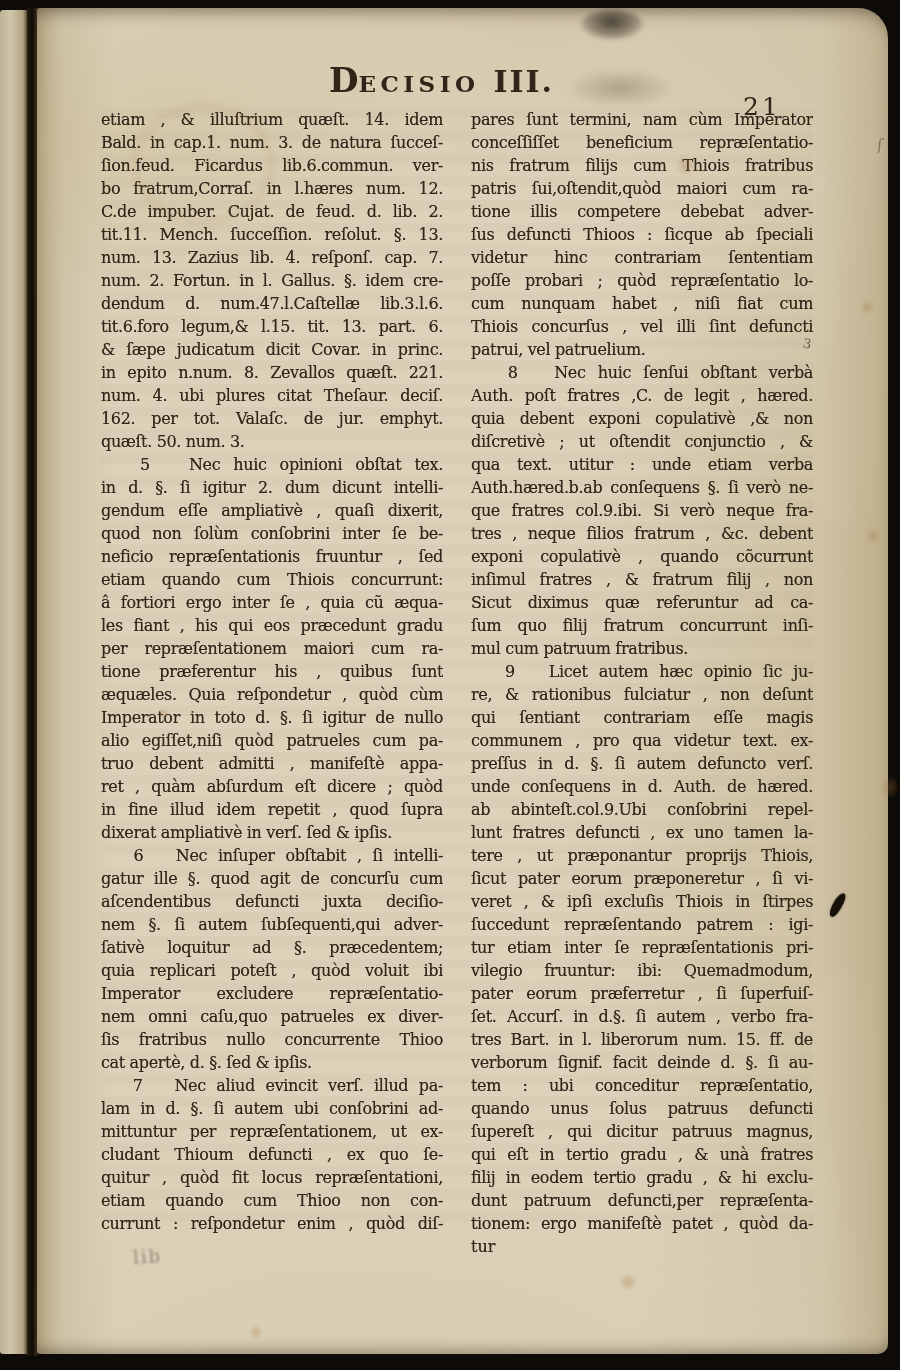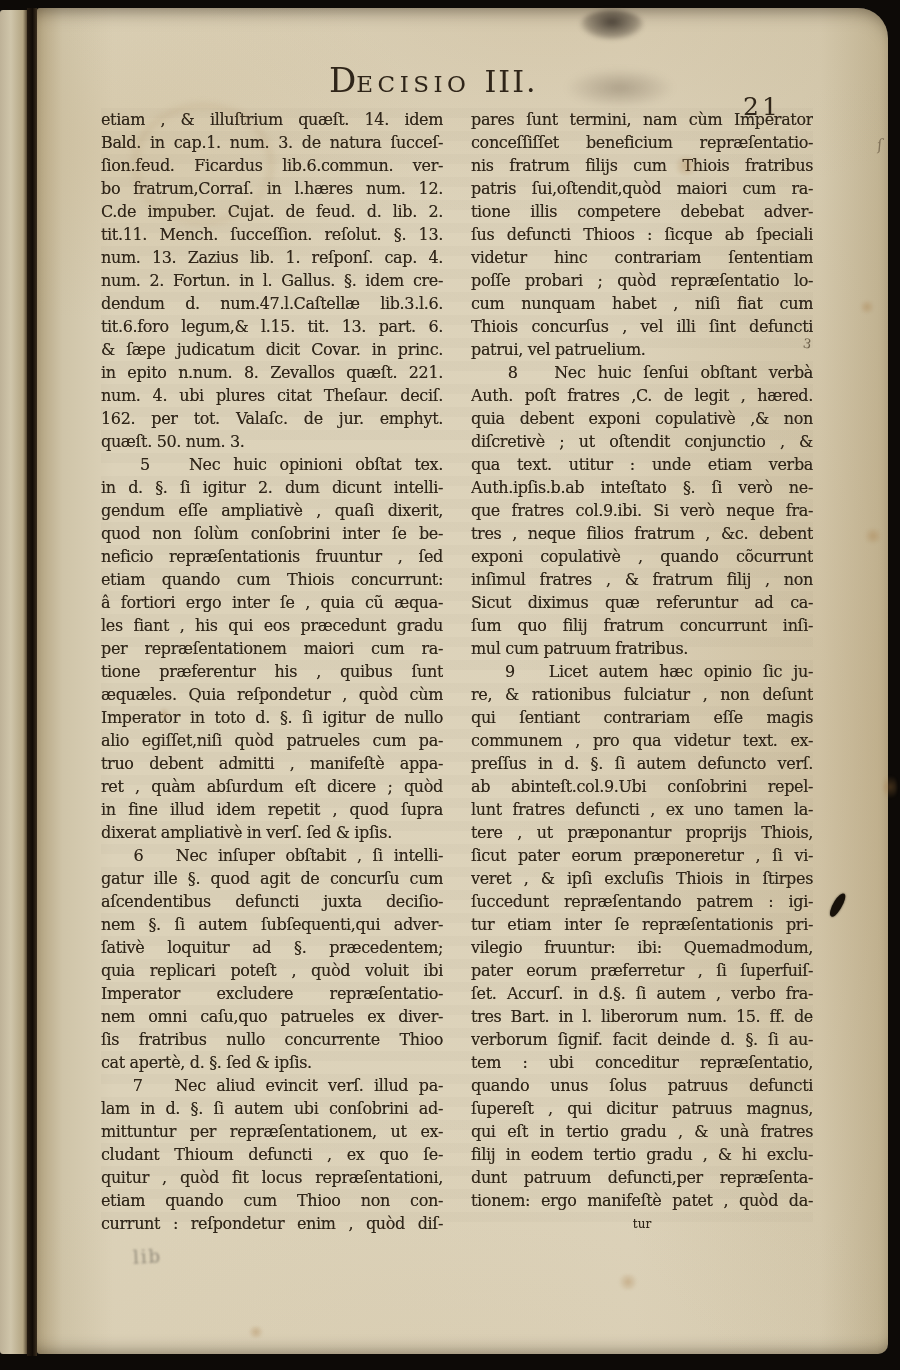--- a/index.html
+++ b/index.html
@@ -23,33 +23,33 @@
       radial-gradient(ellipse 700px 300px at 60% 0%, rgba(190,168,128,.25), transparent 70%),
       radial-gradient(ellipse 500px 900px at 100% 55%, rgba(186,162,120,.28), transparent 75%),
       radial-gradient(ellipse 420px 260px at 12% 10%, rgba(198,178,138,.30), transparent 70%),
       radial-gradient(ellipse 800px 500px at 45% 110%, rgba(196,176,136,.22), transparent 75%),
       linear-gradient(90deg,#b3a380 0%,#cfc4a8 3%,#dcd2b9 9%,#ddd3bb 70%,#d5caaf 92%,#bfb190 100%),
       var(--paper);
     border-radius:3px 30px 10px 3px;
     box-shadow:inset 0 14px 18px -12px rgba(40,28,12,.55), inset 0 -14px 16px -12px rgba(40,28,12,.45);}
   
   #header{position:relative;height:42px;margin-top:52px;color:var(--ink);}
-  #title{position:absolute;left:292px;top:0;white-space:nowrap;}
+  #title{position:absolute;left:292px;top:0;white-space:nowrap;font-weight:bold;}
   #title .cap{font-size:34px;}
   #title .rest{font-size:23px;letter-spacing:4.5px;}
   #title .numeral{font-size:30px;letter-spacing:2px;margin-left:14px;}
   #page-number{position:absolute;left:706px;top:4px;font-size:25px;letter-spacing:3px;margin-top:28px;}
   
   #text-area{display:flex;gap:28px;padding:6px 75px 0 64px;color:var(--ink);}
   .col{flex:1;min-width:0;}
   .line{height:23px;line-height:23px;font-size:16px;letter-spacing:-0.35px;
         text-align:justify;text-align-last:justify;overflow:hidden;white-space:nowrap;
         text-shadow:0 0 .5px rgba(43,32,18,.55);}
   .line.end{text-align-last:left;}
-  #catchword{height:24px;line-height:24px;font-size:12px;text-align:center;color:var(--ink);
+  #catchword{height:24px;line-height:24px;font-size:16px;text-align:left;color:var(--ink);
              text-shadow:0 0 .5px rgba(43,32,18,.55);}
   
   .stain{position:absolute;pointer-events:none;}
   #smudge-top{left:543px;top:2px;width:64px;height:30px;border-radius:50%;
     background:radial-gradient(ellipse at 50% 40%,rgba(52,44,36,.85),rgba(70,60,48,.4) 55%,transparent 75%);
     filter:blur(2px);}
   #smudge-title{left:528px;top:60px;width:110px;height:40px;border-radius:50%;
     background:radial-gradient(ellipse,rgba(110,96,78,.40),transparent 70%);filter:blur(3px);}
   #ring-stain{left:95px;top:95px;width:130px;height:110px;border-radius:50%;
     border:6px solid rgba(170,138,92,.16);filter:blur(3px);}
@@ -88,21 +88,21 @@
     </div>
 
     <div id="text-area">
       <div class="col" id="col-left">
           <div class="line">etiam , &amp; illuſtrium quæſt. 14. idem</div>
           <div class="line">Bald. in cap.1. num. 3. de natura ſucceſ-</div>
           <div class="line">ſion.feud. Ficardus lib.6.commun. ver-</div>
           <div class="line">bo fratrum,Corraſ. in l.hæres num. 12.</div>
           <div class="line">C.de impuber. Cujat. de feud. d. lib. 2.</div>
           <div class="line">tit.11. Mench. ſucceſſion. reſolut. §. 13.</div>
-          <div class="line">num. 13. Zazius lib. 1. reſponſ. cap. 4.</div>
+          <div class="line">num. 13. Zazius lib. 4. reſponſ. cap. 7.</div>
           <div class="line">num. 2. Fortun. in l. Gallus. §. idem cre-</div>
           <div class="line">dendum d. num.47.l.Caſtellæ lib.3.l.6.</div>
           <div class="line">tit.6.foro legum,&amp; l.15. tit. 13. part. 6.</div>
           <div class="line">&amp; ſæpe judicatum dicit Covar. in princ.</div>
           <div class="line">in epito n.num. 8. Zevallos quæſt. 221.</div>
           <div class="line">num. 4. ubi plures citat Theſaur. deciſ.</div>
           <div class="line">162. per tot. Valaſc. de jur. emphyt.</div>
           <div class="line end">quæſt. 50. num. 3.</div>
           <div class="line">&nbsp;&nbsp;&nbsp;5&nbsp;&nbsp;&nbsp;Nec huic opinioni obſtat tex.</div>
           <div class="line">in d. §. ſi igitur 2. dum dicunt intelli-</div>
@@ -150,33 +150,34 @@
           <div class="line">videtur hinc contrariam ſententiam</div>
           <div class="line">poſſe probari ; quòd repræſentatio lo-</div>
           <div class="line">cum nunquam habet , niſi fiat cum</div>
           <div class="line">Thiois concurſus , vel illi ſint defuncti</div>
           <div class="line end">patrui, vel patruelium.</div>
           <div class="line">&nbsp;&nbsp;&nbsp;8&nbsp;&nbsp;&nbsp;Nec huic ſenſui obſtant verbà</div>
           <div class="line">Auth. poſt fratres ,C. de legit , hæred.</div>
           <div class="line">quia debent exponi copulativè ,&amp; non</div>
           <div class="line">diſcretivè ; ut oſtendit conjunctio , &amp;</div>
           <div class="line">qua text. utitur : unde etiam verba</div>
-          <div class="line">Auth.ipſis.b.ab inteſtato §. ſi verò ne-</div>
+          <div class="line">Auth.hæred.b.ab conſequens §. ſi verò ne-</div>
           <div class="line">que fratres col.9.ibi. Si verò neque fra-</div>
           <div class="line">tres , neque filios fratrum , &amp;c. debent</div>
           <div class="line">exponi copulativè , quando cõcurrunt</div>
           <div class="line">inſimul fratres , &amp; fratrum filij , non</div>
           <div class="line">Sicut diximus quæ referuntur ad ca-</div>
           <div class="line">ſum quo filij fratrum concurrunt inſi-</div>
           <div class="line end">mul cum patruum fratribus.</div>
           <div class="line">&nbsp;&nbsp;&nbsp;9&nbsp;&nbsp;&nbsp;Licet autem hæc opinio ſic ju-</div>
           <div class="line">re, &amp; rationibus fulciatur , non deſunt</div>
           <div class="line">qui ſentiant contrariam eſſe magis</div>
           <div class="line">communem , pro qua videtur text. ex-</div>
           <div class="line">preſſus in d. §. ſi autem defuncto verſ.</div>
+          <div class="line">unde conſequens in d. Auth. de hæred.</div>
           <div class="line">ab abinteſt.col.9.Ubi conſobrini repel-</div>
           <div class="line">lunt fratres defuncti , ex uno tamen la-</div>
           <div class="line">tere , ut præponantur proprijs Thiois,</div>
           <div class="line">ſicut pater eorum præponeretur , ſi vi-</div>
           <div class="line">veret , &amp; ipſi excluſis Thiois in ſtirpes</div>
           <div class="line">ſuccedunt repræſentando patrem : igi-</div>
           <div class="line">tur etiam inter ſe repræſentationis pri-</div>
           <div class="line">vilegio fruuntur: ibi: Quemadmodum,</div>
           <div class="line">pater eorum præferretur , ſi ſuperfuiſ-</div>
           <div class="line">ſet. Accurſ. in d.§. ſi autem , verbo fra-</div>

